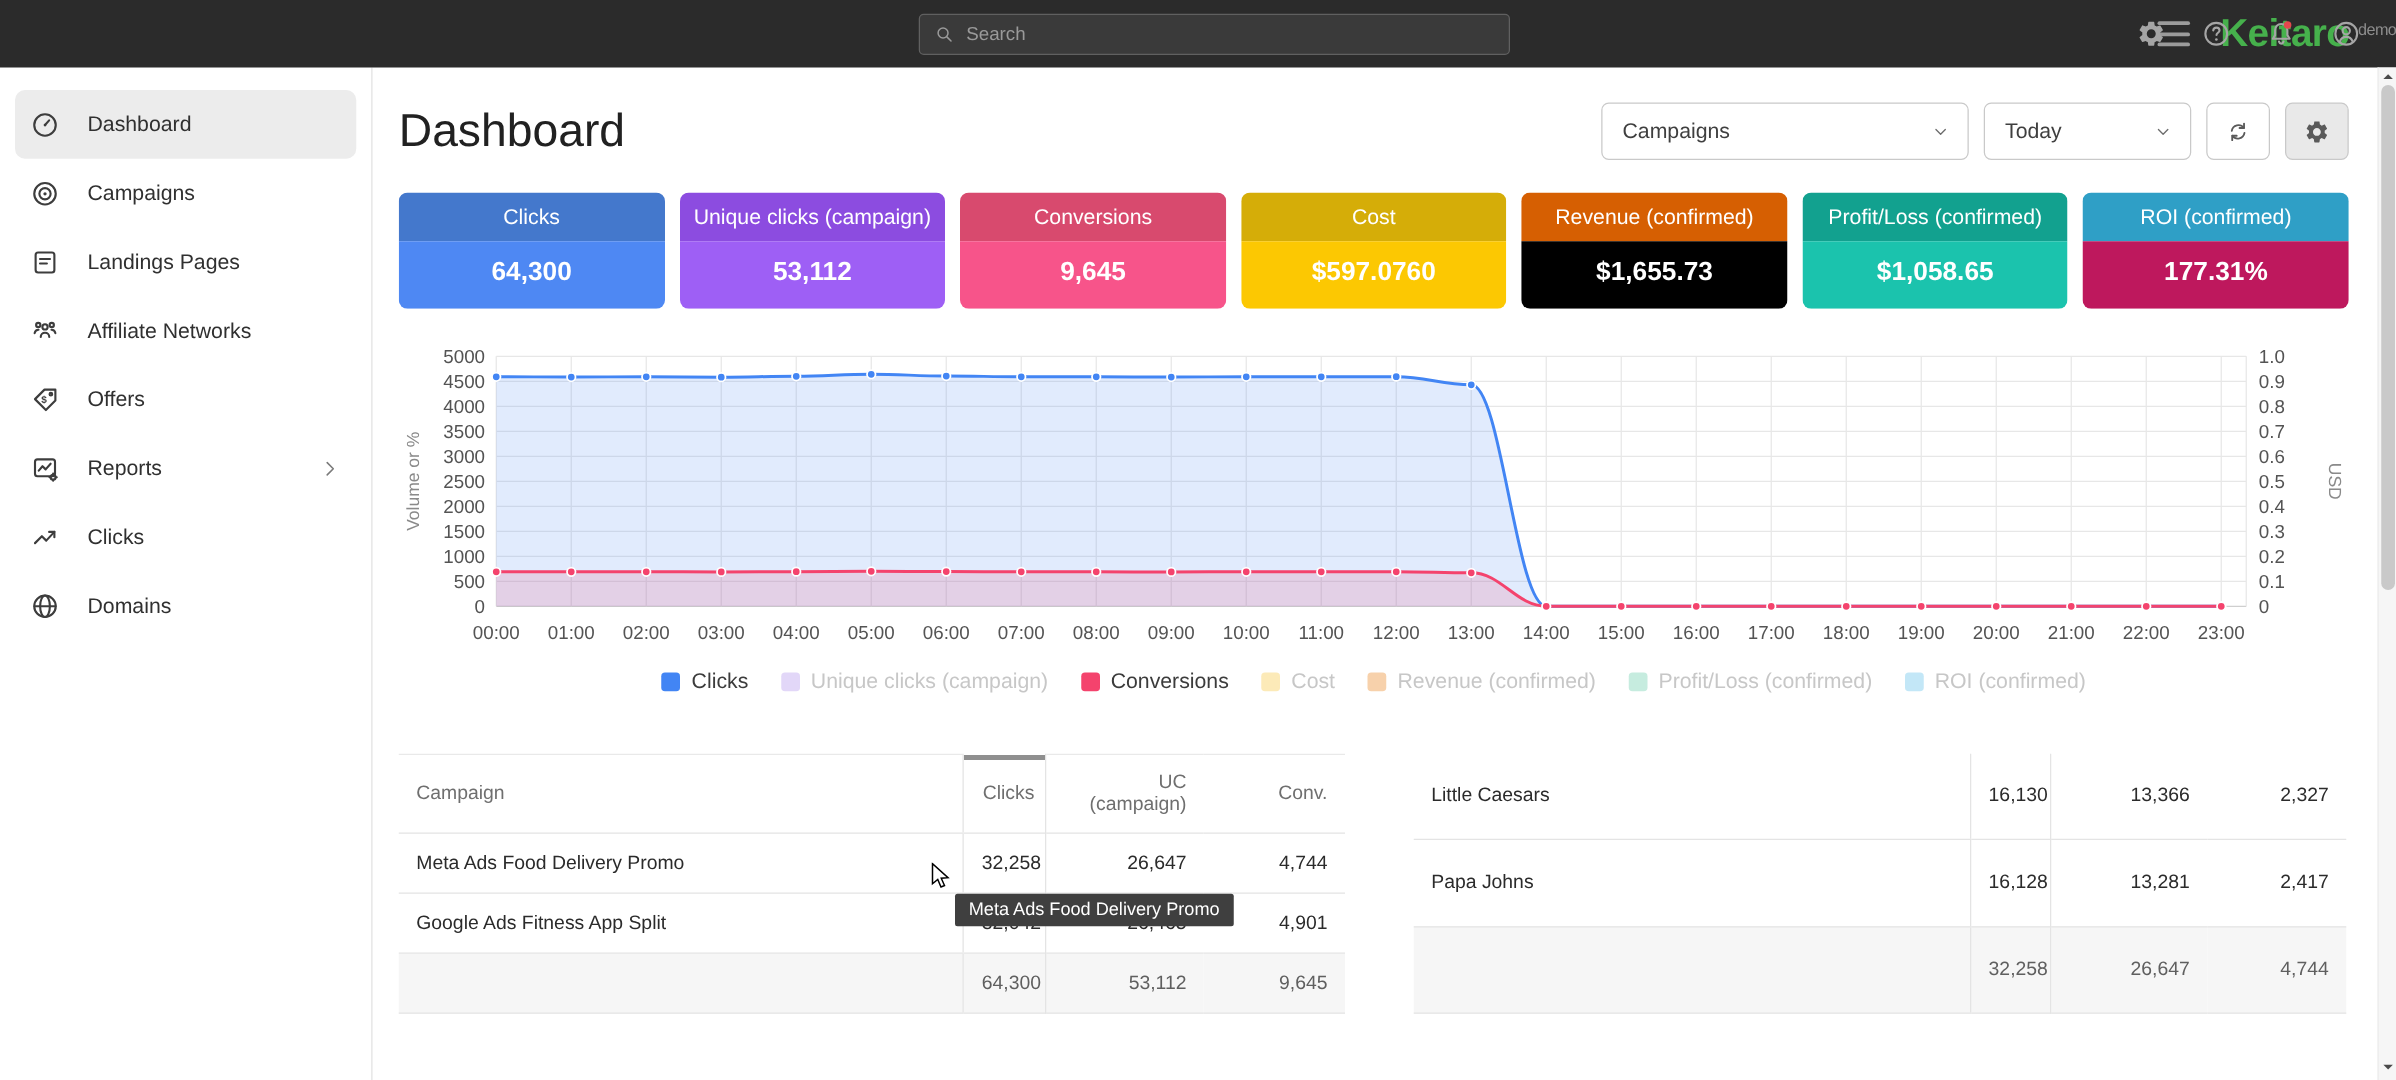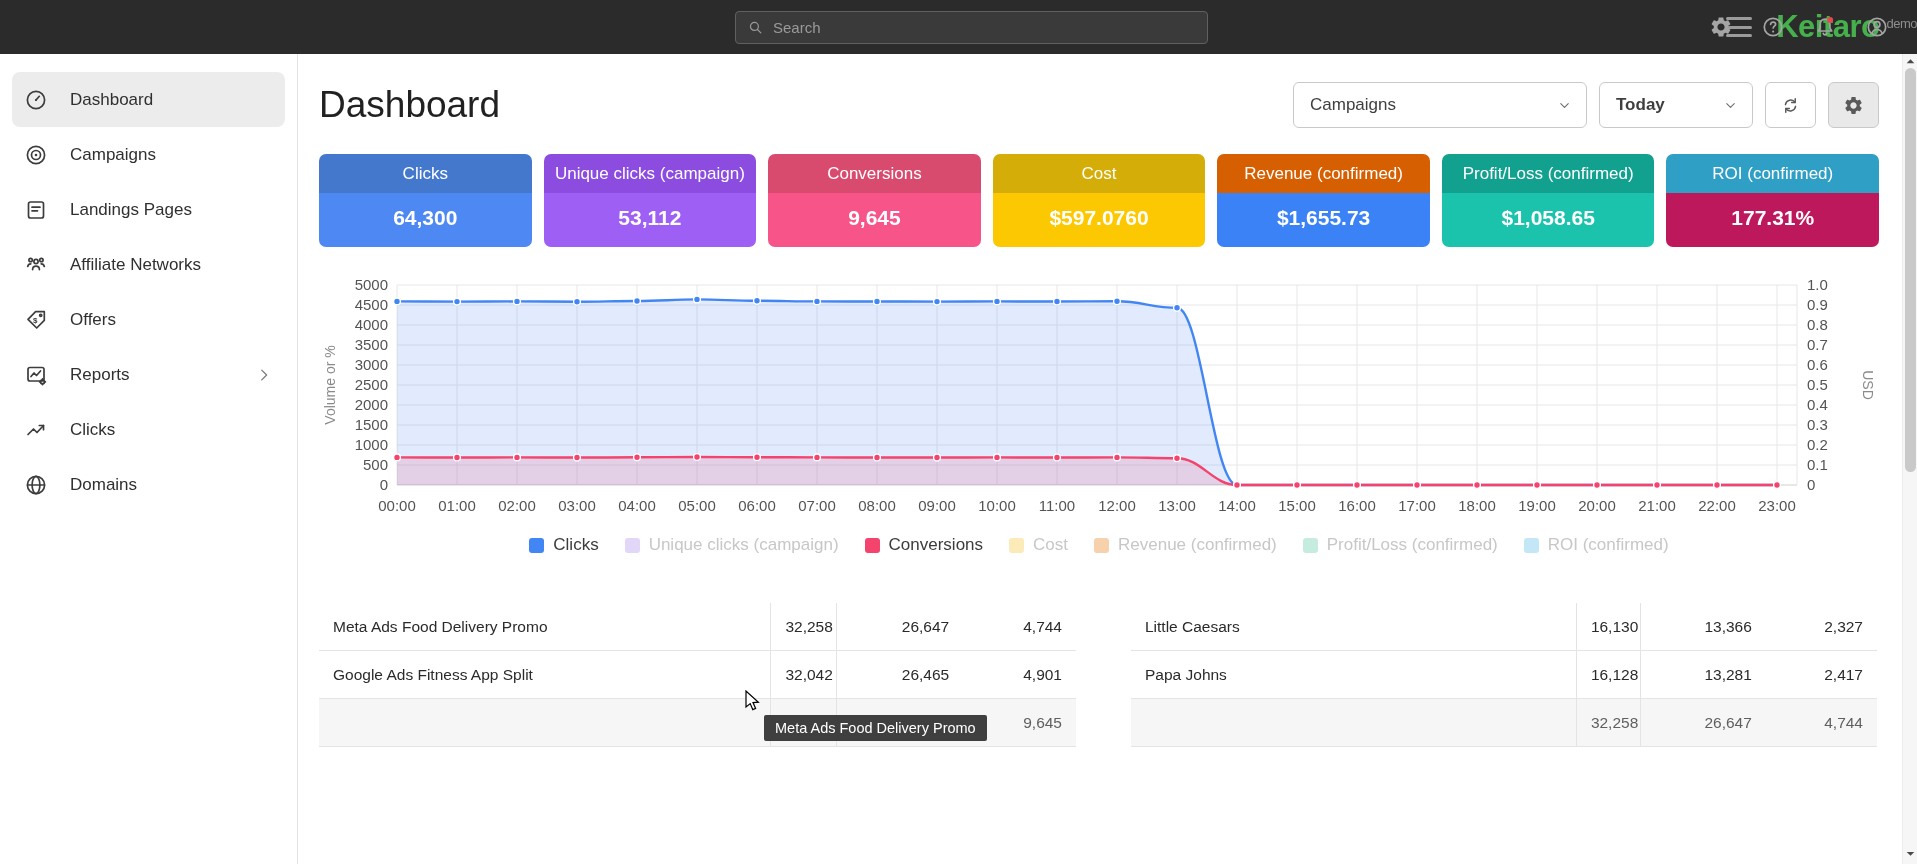--- a/index.html
+++ b/index.html
@@ -31,21 +31,21 @@
 
   
   .main { position:absolute; top:54px; left:298px; width:1619px; height:810px; padding:0 38px 0 21px; }
   .title-row { display:flex; align-items:center; justify-content:space-between; margin-top:28px; }
   .page-title { font-size:37px; font-weight:400; color:#212121; }
   .controls { display:flex; align-items:center; gap:12px; }
   .select { height:46px; border:1px solid #c9c9c9; border-radius:6px; background:#fff; display:flex;
             align-items:center; justify-content:space-between; padding:0 14px 0 16px; font-size:17px; color:#3f3f3f; cursor:pointer; }
   .select .ic { width:15px; height:15px; color:#6d6d6d; margin-left:14px; }
   .sel-campaigns { width:294px; }
-  .sel-date { width:154px;font-weight:bold; }
+  .sel-date { width:166px; }
   .icon-btn { width:51px; height:46px; border:1px solid #c9c9c9; border-radius:6px; background:#fff;
               display:flex; align-items:center; justify-content:center; cursor:pointer; }
   .icon-btn .ic { width:21px; height:21px; color:#5a5a5a; }
   .icon-btn.pressed { background:#e9e9e9; }
 
   
   .cards { display:flex; gap:12px; margin-top:26px; }
   .card { flex:1; border-radius:7px; overflow:hidden; color:#fff; text-align:center; }
   .card-head { padding:10px 4px 9px; font-size:17px; white-space:nowrap; }
   .card-body { padding:13px 4px 17px; font-size:21px; font-weight:bold; }
@@ -277,21 +277,21 @@
       <div class="card">
         <div class="card-head" style="background:#d84a6e">Conversions</div>
                  <div class="card-body" style="background:#f7548a">9,645</div>
       </div>
       <div class="card">
         <div class="card-head" style="background:#d5ad08">Cost</div>
                  <div class="card-body" style="background:#fcc802">$597.0760</div>
       </div>
       <div class="card">
         <div class="card-head" style="background:#d65f02">Revenue (confirmed)</div>
-                 <div class="card-body" style="background:#3b82f6">$1,655.73</div>
+                 <div class="card-body" style="background:#000000">$1,655.73</div>
       </div>
       <div class="card">
         <div class="card-head" style="background:#12a18f">Profit/Loss (confirmed)</div>
                  <div class="card-body" style="background:#1bc3ad">$1,058.65</div>
       </div>
       <div class="card">
         <div class="card-head" style="background:#2f9fc6">ROI (confirmed)</div>
                  <div class="card-body" style="background:#be185d">177.31%</div>
       </div>
     </div>
@@ -475,20 +475,26 @@
   <div class="tables" id="tables">
       <table class="dtable t-left">
         <colgroup>
           <col style="width:59.7%">
           <col style="width:8.6%">
           <col style="width:16.8%">
           <col style="width:14.9%">
         </colgroup>
         <tbody>
           <tr>
+            <th class="">Campaign</th>
+            <th class="num col-sorted">Clicks</th>
+            <th class="num">UC (campaign)</th>
+            <th class="num">Conv.</th>
+          </tr>
+          <tr>
             <td class="">Meta Ads Food Delivery Promo</td>
             <td class="num col-sorted">32,258</td>
             <td class="num">26,647</td>
             <td class="num">4,744</td>
           </tr>
           <tr>
             <td class="">Google Ads Fitness App Split</td>
             <td class="num col-sorted">32,042</td>
             <td class="num">26,465</td>
             <td class="num">4,901</td>

